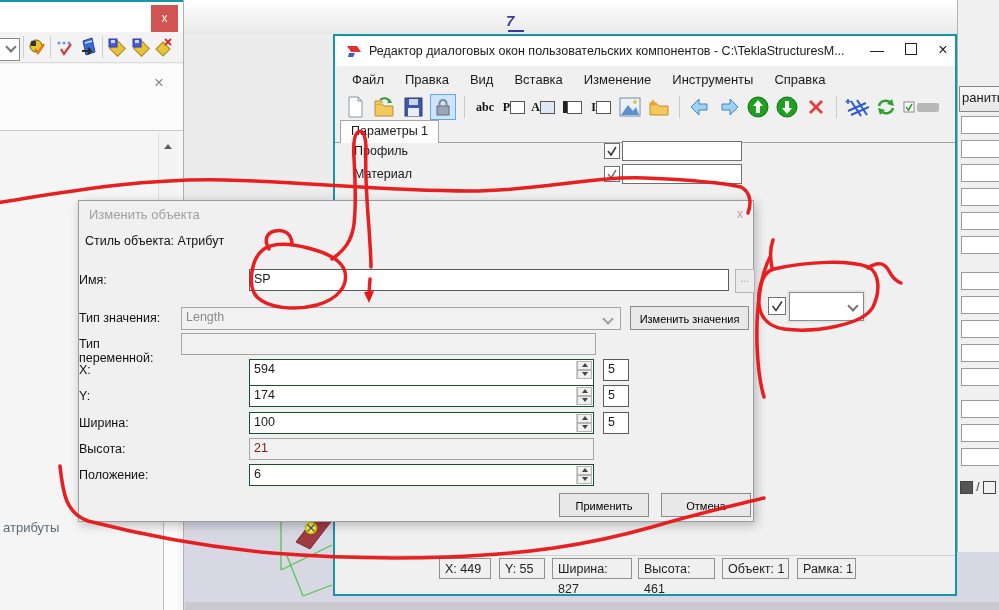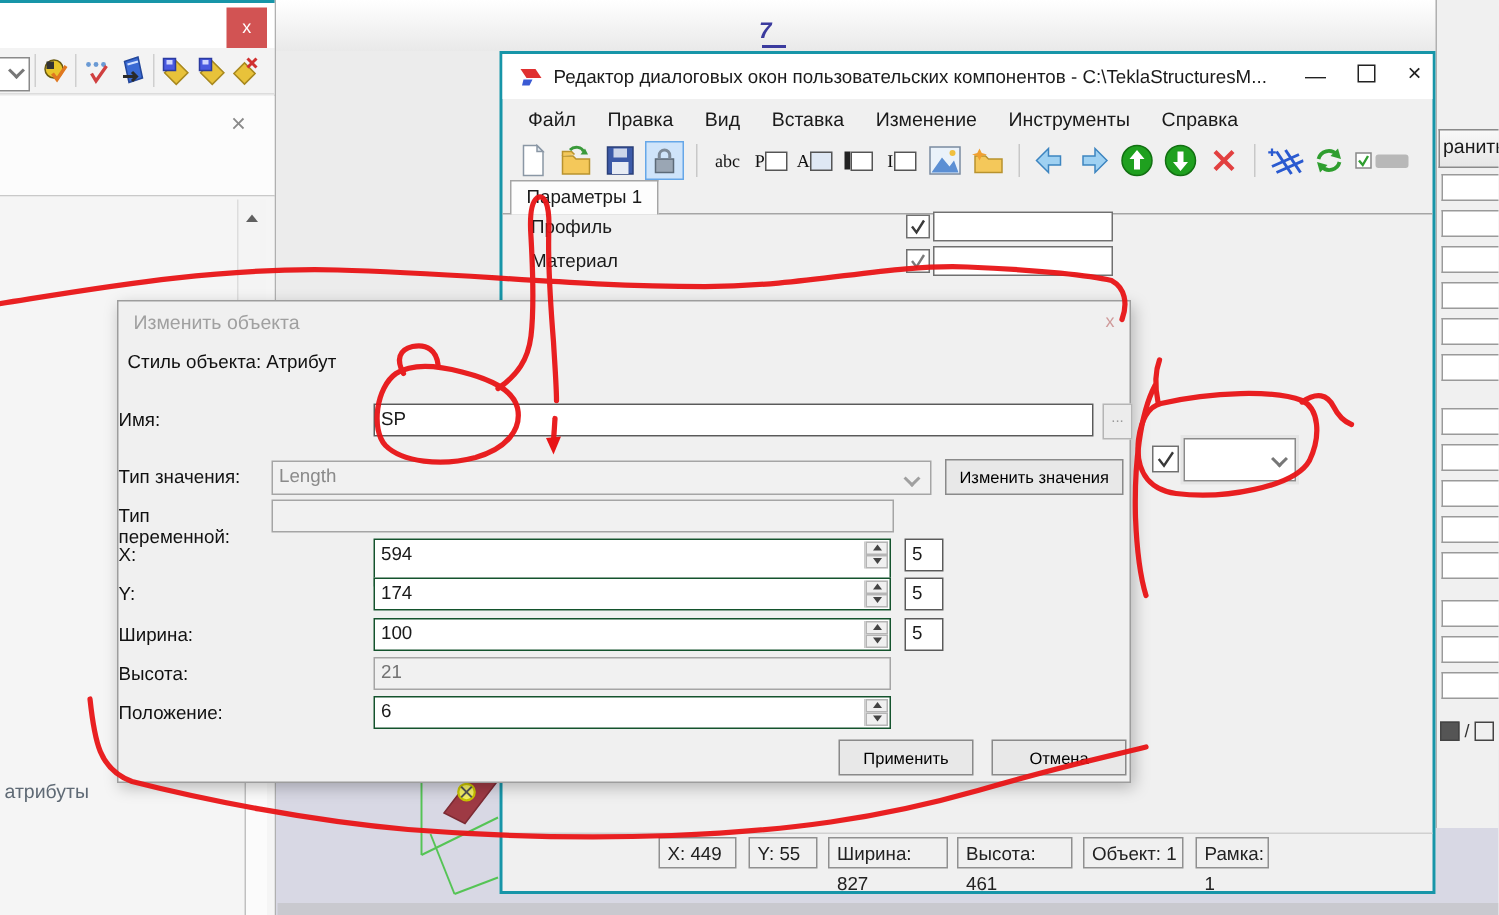--- a/index.html
+++ b/index.html
@@ -50,21 +50,21 @@
   .winbtn{position:absolute;top:0;width:28px;height:28px;text-align:center;line-height:28px;font-size:14px;color:#222;}
   #btn-min{left:528px;}
   #btn-max{left:562px;}
   #btn-max .maxbox{display:inline-block;width:10px;height:10px;border:1.5px solid #222;}
   #btn-close{left:594px;font-size:16px;}
   #ed-menubar{position:absolute;left:0;top:30px;width:100%;height:26px;display:flex;align-items:center;padding-left:17px;gap:21px;font-size:13px;}
   #ed-toolbar{position:absolute;left:0;top:56px;width:100%;height:30px;display:flex;align-items:center;padding-left:8px;gap:5px;}
   .tb-icon{width:24px;height:24px;position:relative;display:flex;align-items:center;justify-content:center;flex:0 0 auto;}
   .tb-sep{width:1px;height:22px;background:#c8c8c8;margin:0 3px;flex:0 0 auto;}
   .tb-sel{border:1px solid #66a7e8;background:#cfe4fa;}
-  .glyph-serif{font-family:"Liberation Serif",serif;font-weight:normal;font-size:12px;color:#111;}
+  .glyph-serif{font-family:"Liberation Serif",serif;font-weight:bold;font-size:12px;color:#111;}
   .mini-box{display:inline-block;width:13px;height:11px;border:1px solid #555;background:#fff;vertical-align:middle;}
   #ed-tabstrip{position:absolute;left:0;top:84px;width:100%;height:22px;border-bottom:1px solid #a5a5a5;}
   #ed-tab{position:absolute;left:5px;top:0;height:22px;background:#fdfdfd;border:1px solid #a5a5a5;border-bottom:none;
           font-size:12.5px;line-height:21px;padding:0 10px;}
   .fldrow-label{position:absolute;left:19px;font-size:12.5px;}
   .checkbox{position:absolute;width:14px;height:14px;background:#fff;border:1px solid #707070;}
   .checkbox svg{position:absolute;left:1px;top:1px;}
   .txtfield{position:absolute;background:#fff;border:1px solid #707070;font-size:12.5px;padding:2px 3px;box-sizing:border-box;overflow:hidden;white-space:nowrap;}
   #standalone-combo{position:absolute;left:454px;top:256px;width:73px;height:27px;background:#fff;border:1px solid #8a8a8a;box-shadow:0 0 0 2px #e5e5e5;}
   #standalone-combo .chev{position:absolute;right:6px;top:9px;}
@@ -378,21 +378,21 @@
     <span></span>
     <span class="chev"></span>
   </div>
 
   <div id="ed-statusline"></div>
   <div class="statusbox" style="left:104px;width:52px">X: 449</div>
   <div class="statusbox" style="left:164px;width:46px">Y: 55</div>
   <div class="statusbox" style="left:217px;width:80px">Ширина: 827</div>
   <div class="statusbox" style="left:303px;width:77px">Высота: 461</div>
   <div class="statusbox" style="left:387px;width:67px">Объект: 1</div>
-  <div class="statusbox" style="left:462px;width:49px">Рамка: 1</div>
+  <div class="statusbox" style="left:462px;width:59px">Рамка: 1</div>
 </div>
 
 <div class="abs" id="dialog">
   <div id="dlg-title">Изменить объекта</div>
   <div id="dlg-close">x</div>
   <div id="dlg-style">Стиль объекта: Атрибут</div>
 
   <div class="dlg-label colB" style="top:72px">Имя:</div>
   <div class="dfield" style="left:170px;top:68px;width:480px;height:22px;border-color:#5a5a5a">SP</div>
   <div id="browse-btn">...</div>
@@ -431,21 +431,21 @@
   <div class="dfield" style="left:170px;top:211px;width:345px;height:22px">
     <span>100</span>
     <span class="spinner">
         <span class="spn up"><span class="tri-u"></span></span>
         <span class="spn dn"><span class="tri-d"></span></span>
       </span>
   </div>
   <div class="fivebox" style="left:524px;top:211px">5</div>
 
   <div class="dlg-label colB" style="top:241px">Высота:</div>
-  <div class="dfield disabled" style="left:170px;top:237px;width:345px;height:22px;color:#737373">21</div>
+  <div class="dfield disabled" style="left:170px;top:237px;width:345px;height:22px;color:#7f1d1d">21</div>
 
   <div class="dlg-label colB" style="top:267px">Положение:</div>
   <div class="dfield" style="left:170px;top:263px;width:345px;height:22px">
     <span>6</span>
     <span class="spinner">
         <span class="spn up"><span class="tri-u"></span></span>
         <span class="spn dn"><span class="tri-d"></span></span>
       </span>
   </div>
 

